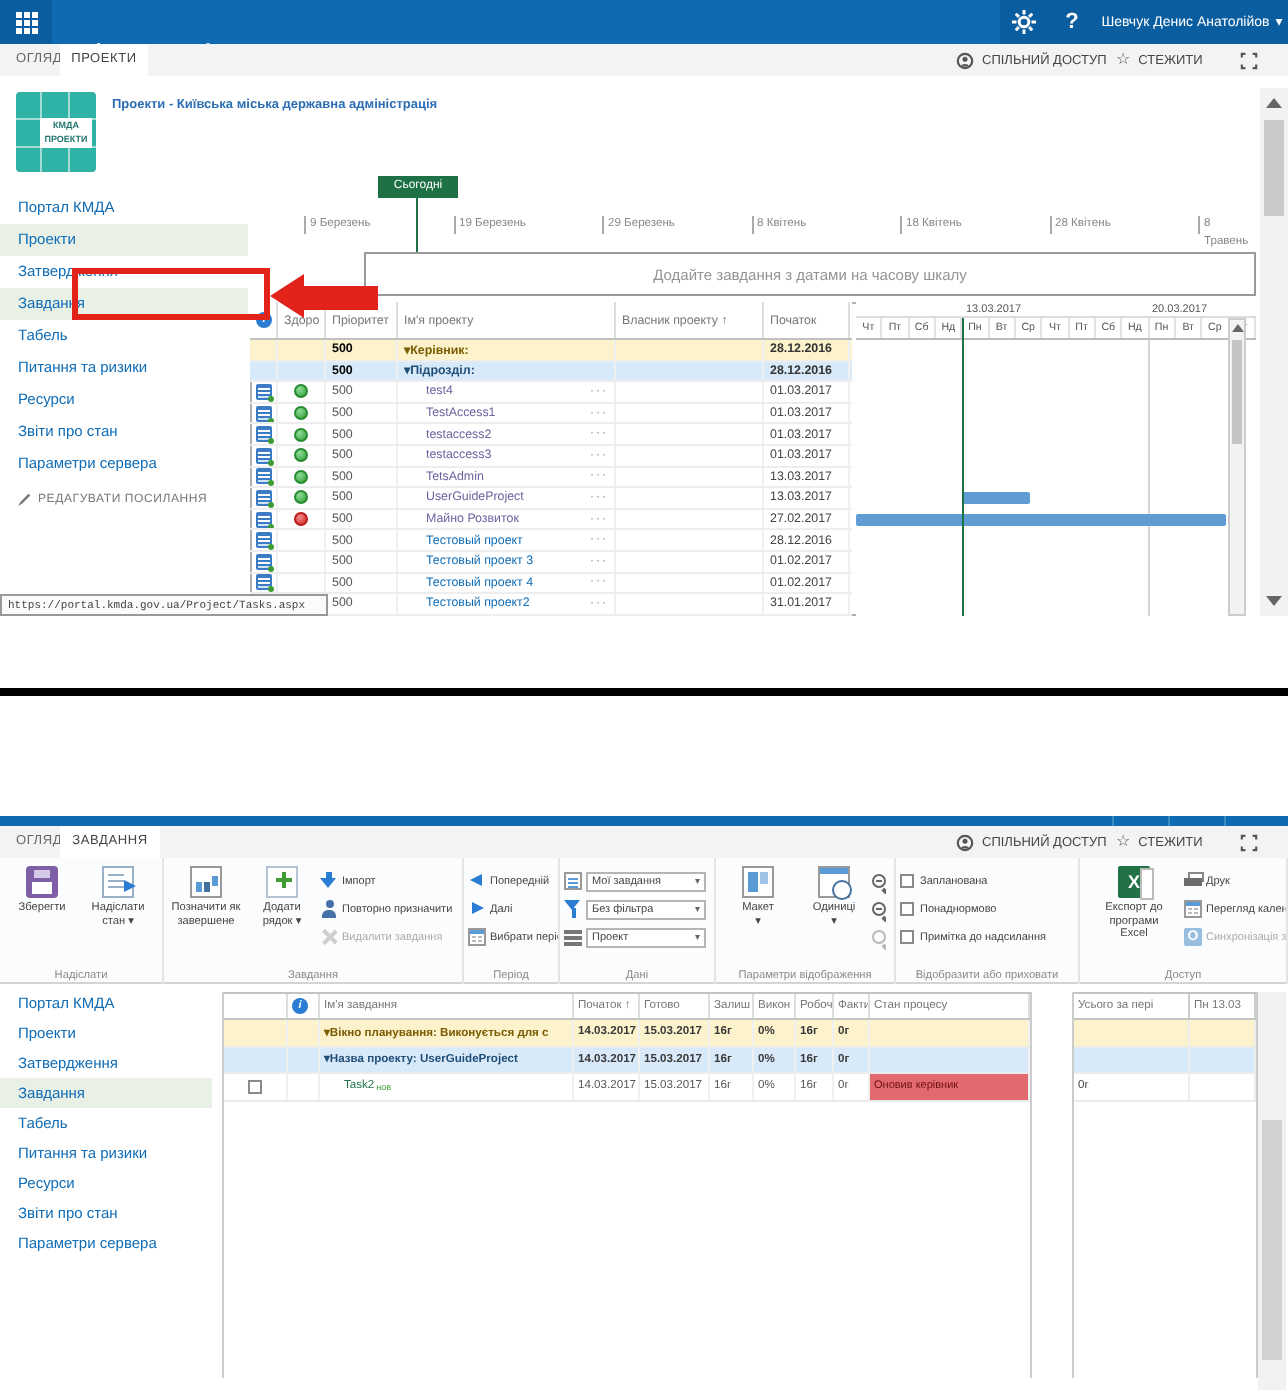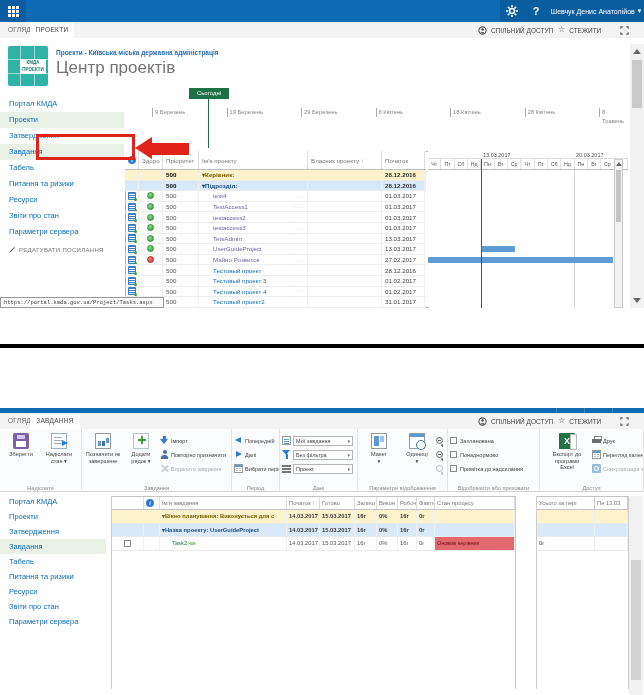--- a/index.html
+++ b/index.html
@@ -216,21 +216,20 @@
     </div>
 
     <div class="logo">
       <div class="logo-grid"></div>
       <div class="logo-label">
         <div>КМДА</div>
         <div>ПРОЕКТИ</div>
       </div>
     </div>
     <div class="crumb">Проекти - Київська міська державна адміністрація</div>
-    <div class="pg-title">Центр проектів</div>
 
     <nav id="side1">
         <div class="nav-item">Портал КМДА</div>
         <div class="nav-item sel">Проекти</div>
         <div class="nav-item">Затвердження</div>
         <div class="nav-item sel">Завдання</div>
         <div class="nav-item">Табель</div>
         <div class="nav-item">Питання та ризики</div>
         <div class="nav-item">Ресурси</div>
         <div class="nav-item">Звіти про стан</div>
@@ -247,20 +246,23 @@
     <div class="today-line1"></div>
     <div id="ticks">
         <div class="tick" style="left: 27px;">9 Березень</div>
         <div class="tick" style="left: 101.5px;">19 Березень</div>
         <div class="tick" style="left: 176px;">29 Березень</div>
         <div class="tick" style="left: 250.5px;">8 Квітень</div>
         <div class="tick" style="left: 325px;">18 Квітень</div>
         <div class="tick" style="left: 399.5px;">28 Квітень</div>
         <div class="tick" style="left: 474px;">8 Травень</div>
       </div>
+    <div class="tl-box">
+      <span>Додайте завдання з датами на часову шкалу</span>
+    </div>
 
     <div class="grid-outline"></div>
     <div id="g1head">
         <div class="hc" style="width: 14px;">
           <div class="ic-info">i</div>
         </div>
         <div class="hc" style="width: 24px;">Здоро</div>
         <div class="hc" style="width: 36px;">Пріоритет</div>
         <div class="hc" style="width: 109px;">Ім'я проекту</div>
         <div class="hc" style="width: 74px;">Власник проекту ↑</div>

